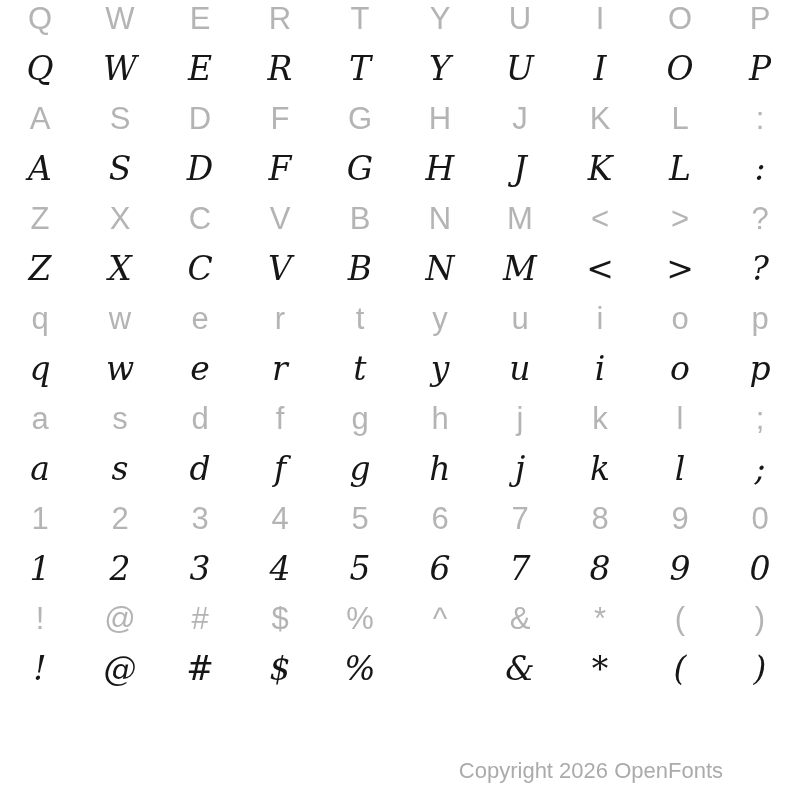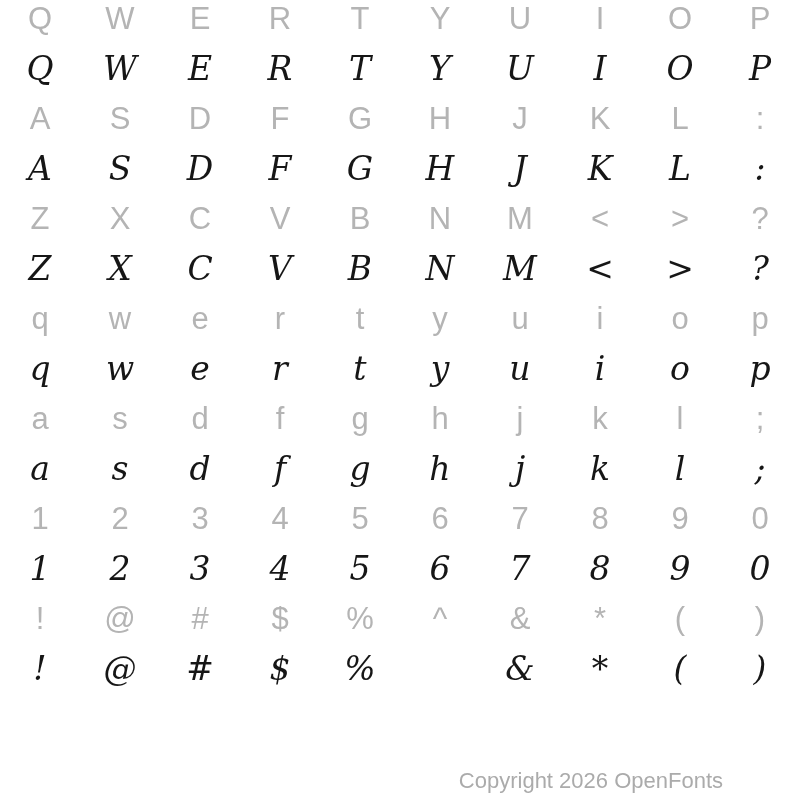--- a/index.html
+++ b/index.html
@@ -46,21 +46,20 @@
     color: var(--spec-color, #161616);
   }
   .copyright {
     position: absolute;
     top: 758px;
     right: 77px;
     font-family: "Liberation Sans", sans-serif;
     font-size: 22px;
     color: var(--footer-color, #ababab);
     white-space: nowrap;
-    margin-top: 10px;
   }
 </style>
 </head>
 <body style="background: rgb(255, 255, 255);">
 
 <main class="sheet">
   <div class="glyph-grid" id="glyph-grid">
       <div class="glyph-row reference">
         <span class="glyph-cell">Q</span>
         <span class="glyph-cell">W</span>

